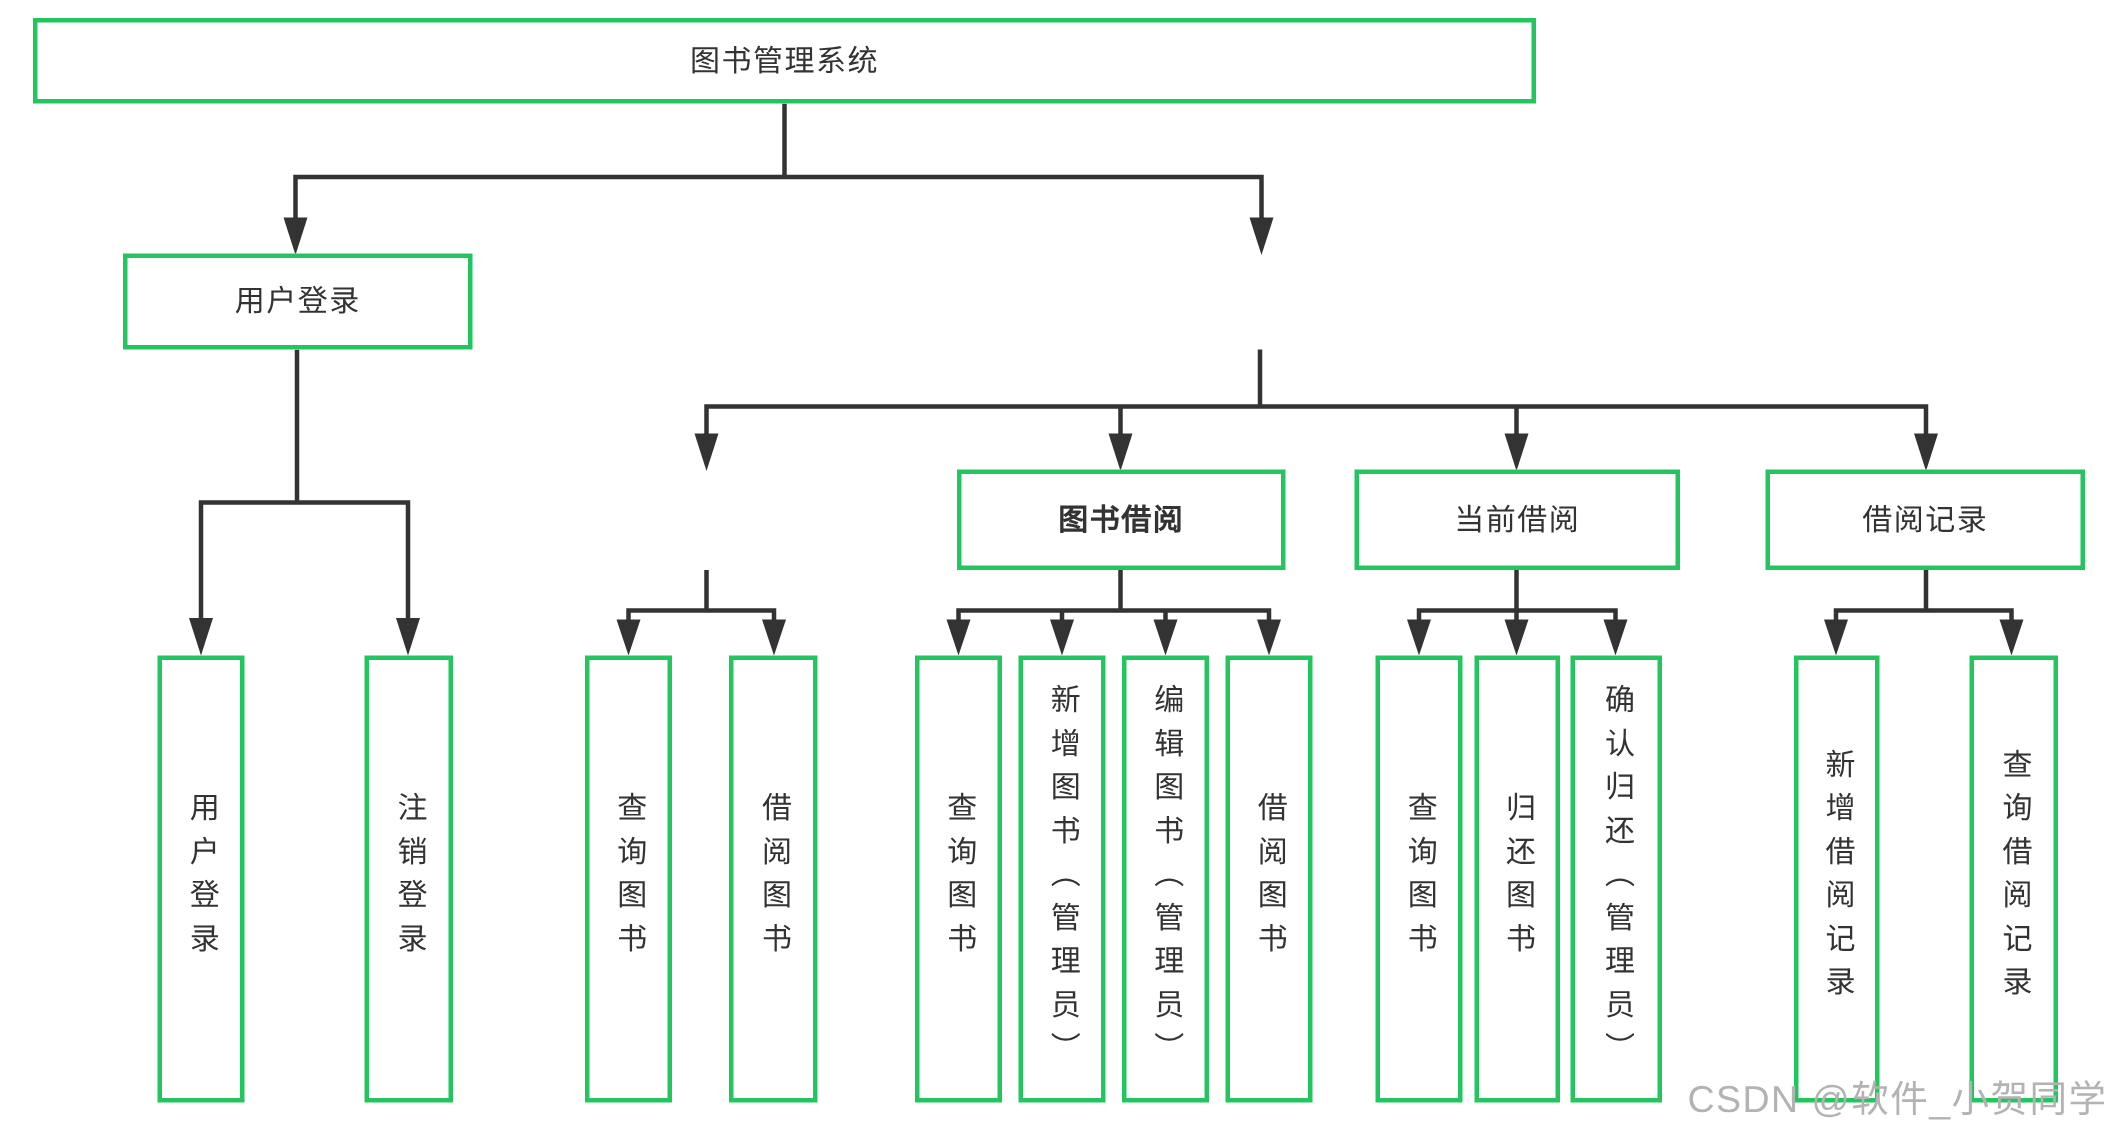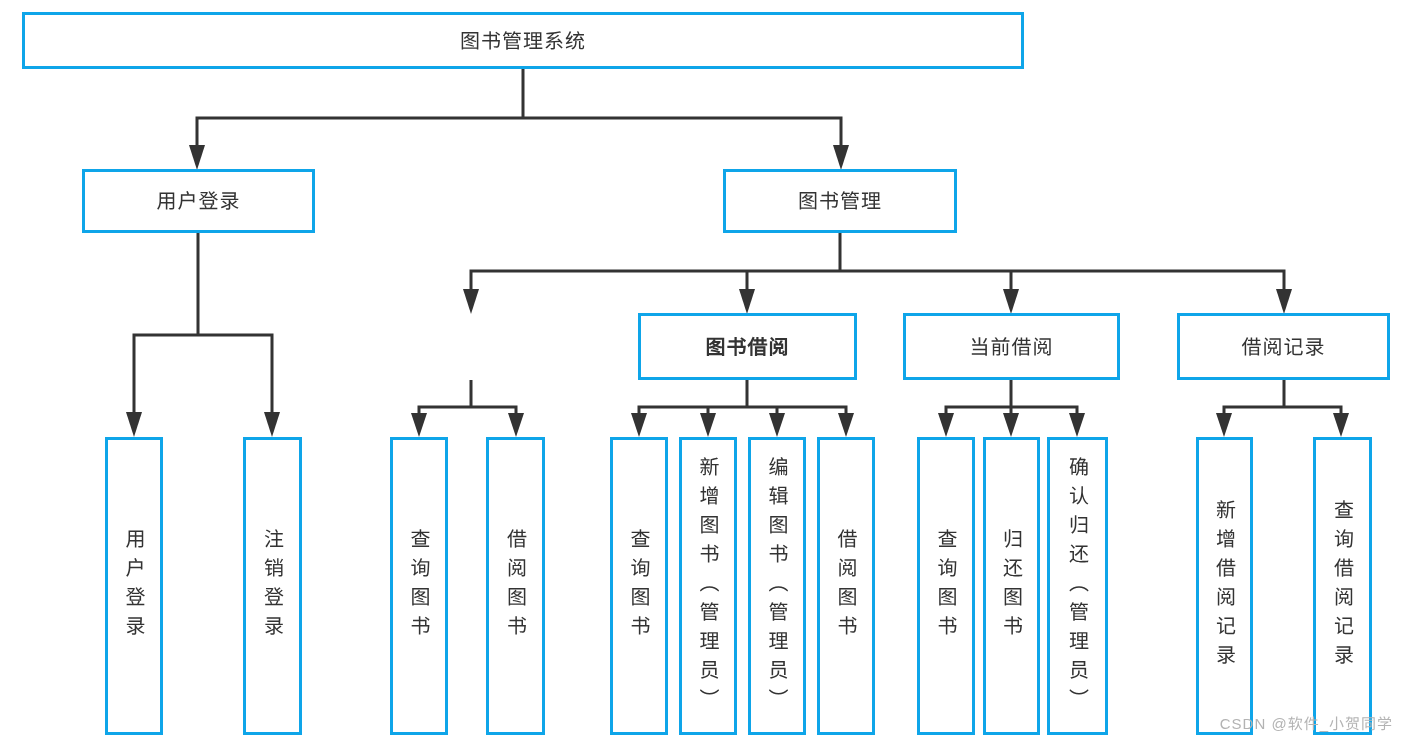--- a/index.html
+++ b/index.html
@@ -21,21 +21,21 @@
     left: 0;
     top: 0;
     width: 1405px;
     height: 747px;
     pointer-events: none;
   }
   .node {
     position: absolute;
     box-sizing: border-box;
     background: #ffffff;
-    border: 3px solid #0ea5e9;
+    border: 3px solid #22c55e;
     color: #333333;
     display: flex;
     align-items: center;
     justify-content: center;
     text-align: center;
   }
   .hbox {
     font-size: 20px;
     letter-spacing: 1px;
     line-height: 1;
@@ -46,23 +46,23 @@
     height: 298px;
     writing-mode: vertical-rl;
     text-orientation: mixed;
     font-size: 20px;
     letter-spacing: 9px;
     line-height: 1;
     padding: 2px 0;
   }
   .watermark {
     position: absolute;
-    right: 12px;
+    right: 0;
     top: 712px;
-    font-size: 15px;
+    font-size: 25px;
     letter-spacing: 1px;
     color: #b3b3b3;
     white-space: nowrap;
   }
   .edge-line {
     stroke: #333333;
     stroke-width: 3;
     fill: none;
   }
   .edge-arrow {
@@ -121,21 +121,20 @@
     <g>
       <path class="edge-line" d="M1284,380 V407 M1222.5,407 H1342.5 M1224,407 V415 M1341,407 V415"></path>
       <polygon class="edge-arrow" points="1216,413 1232,413 1224,437"></polygon>
       <polygon class="edge-arrow" points="1333,413 1349,413 1341,437"></polygon>
     </g>
   </svg>
 
   <div class="node hbox" style="left:22px; top:12px; width:1002px; height:57px;">图书管理系统</div>
 
   <div class="node hbox" style="left:82px; top:169px; width:233px; height:64px;">用户登录</div>
-  <div class="node hbox" style="left:723px; top:169px; width:234px; height:64px;">图书管理</div>
 
   <div class="node hbox" style="left:638px; top:313px; width:219px; height:67px;font-weight:bold;">图书借阅</div>
   <div class="node hbox" style="left:903px; top:313px; width:217px; height:67px;">当前借阅</div>
   <div class="node hbox" style="left:1177px; top:313px; width:213px; height:67px;">借阅记录</div>
 
   <div class="node vbox" style="left:105px; width:58px;">用户登录</div>
   <div class="node vbox" style="left:243px; width:59px;">注销登录</div>
 
   <div class="node vbox" style="left:390px; width:58px;">查询图书</div>
   <div class="node vbox" style="left:486px; width:59px;">借阅图书</div>

